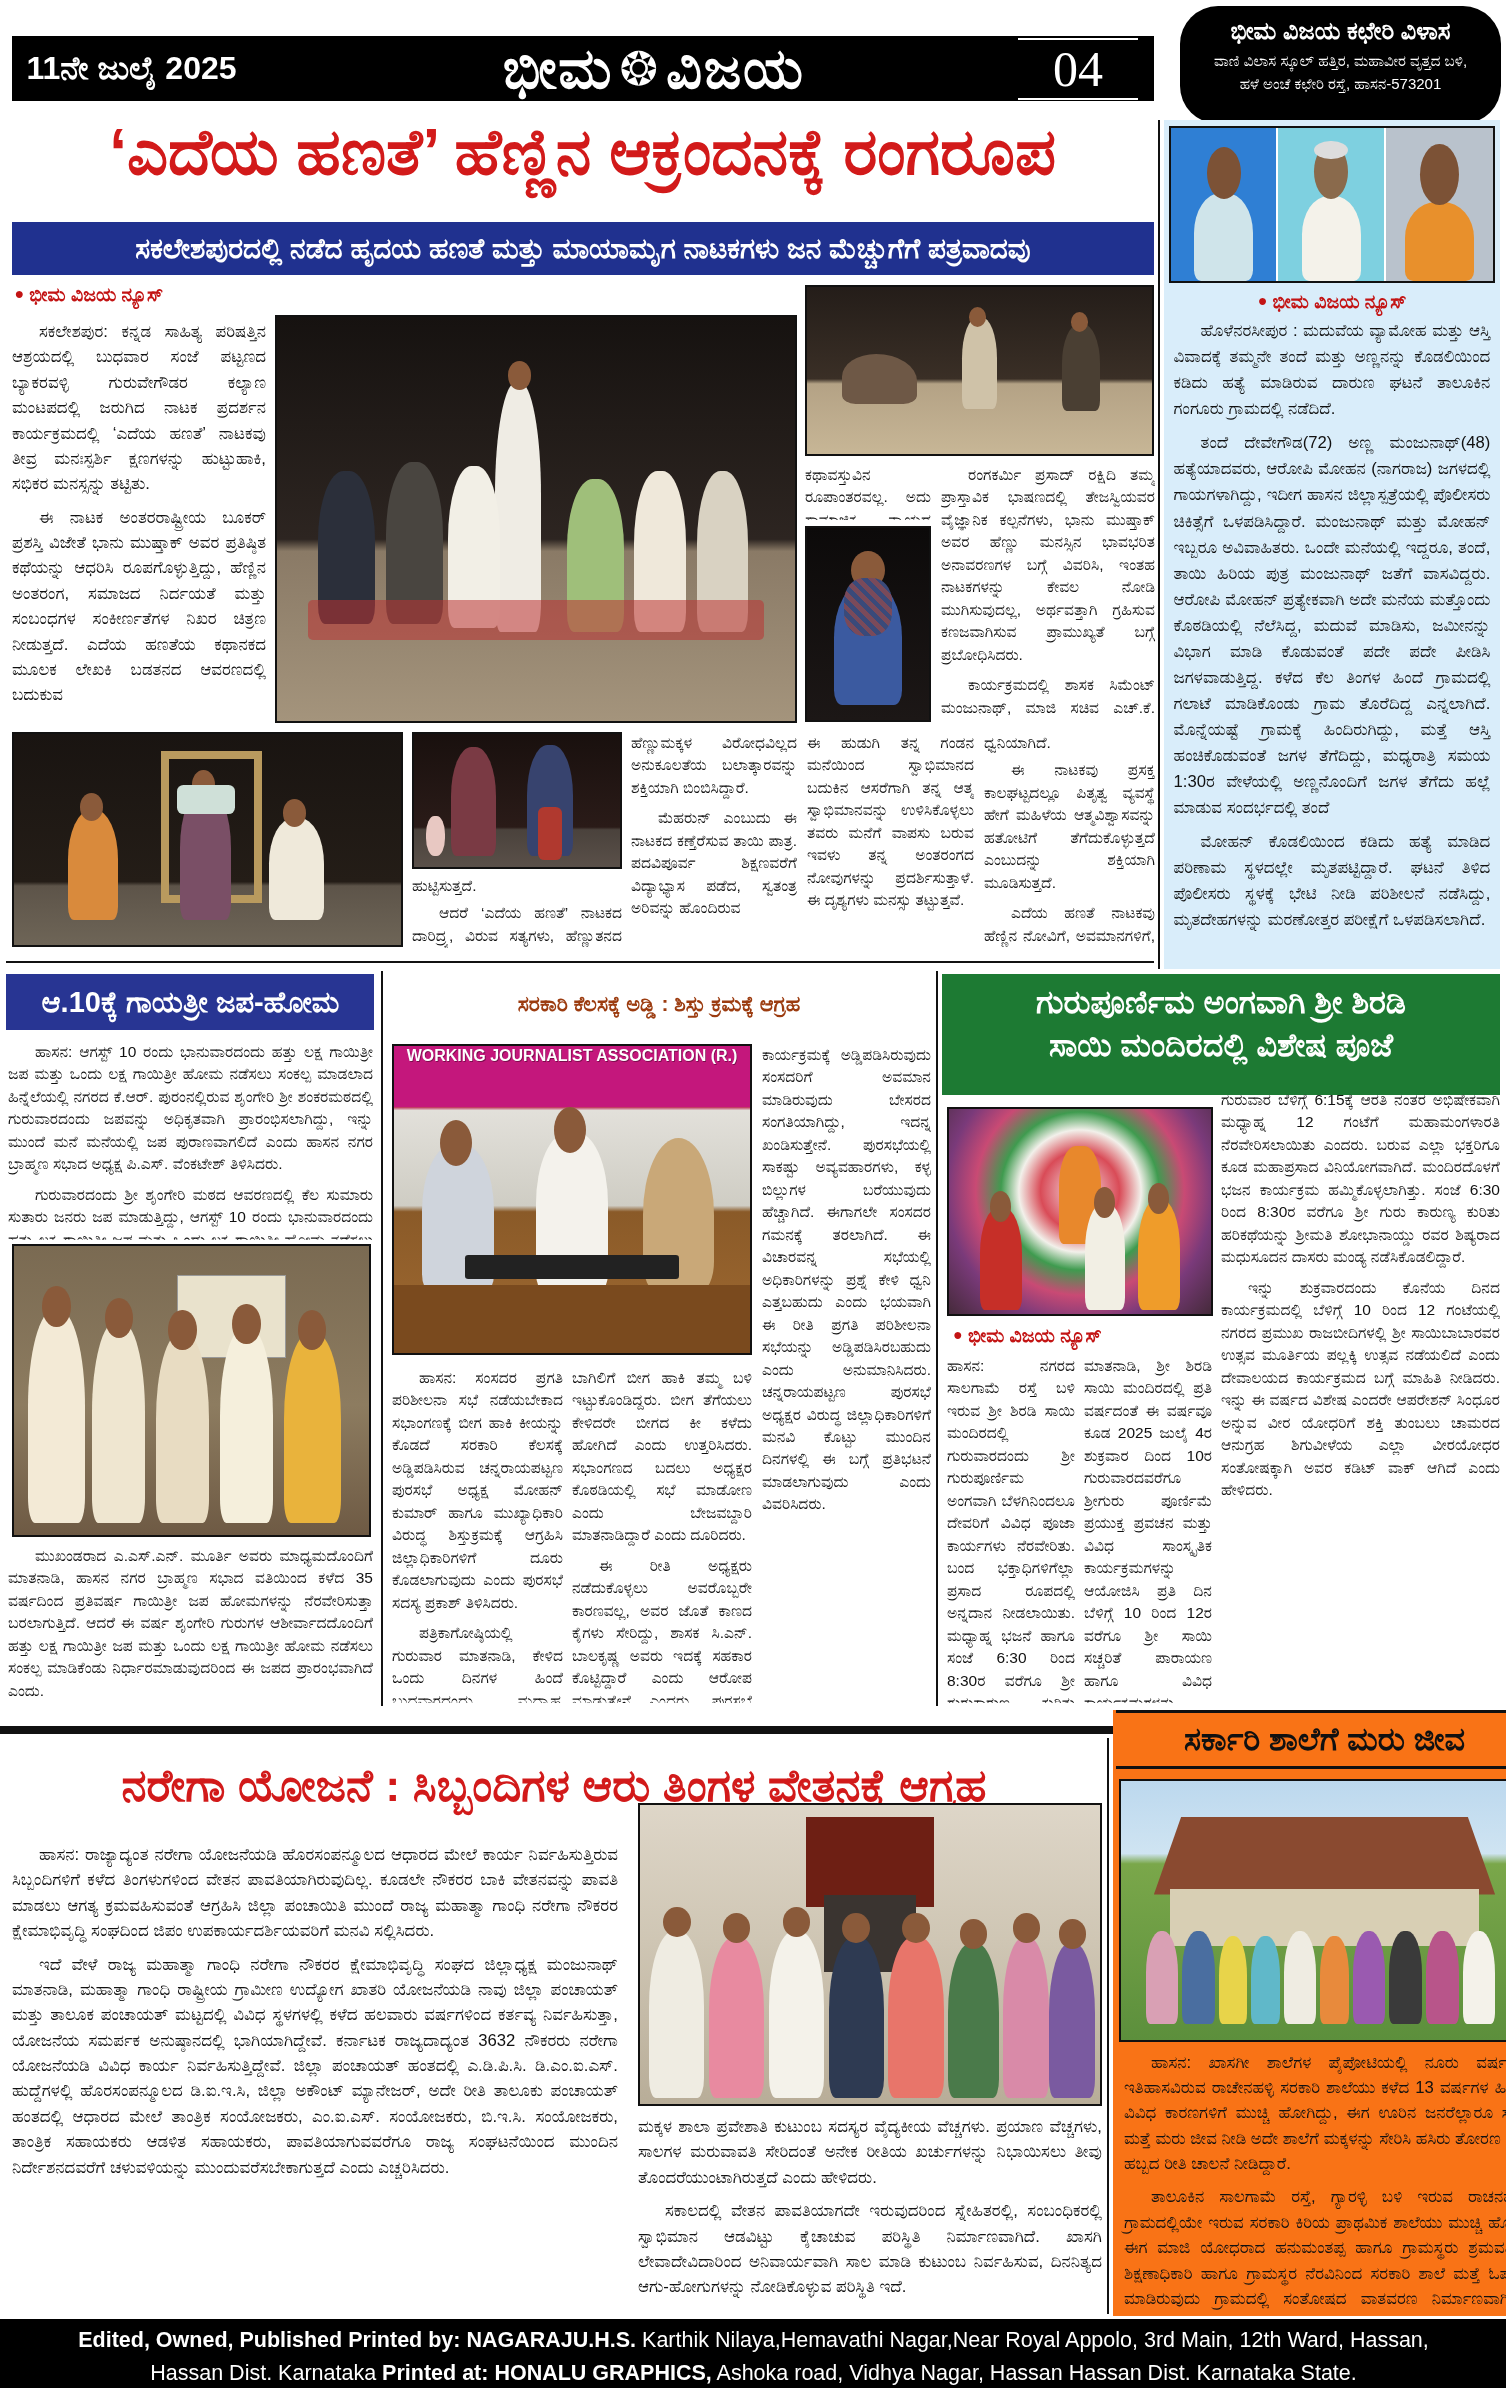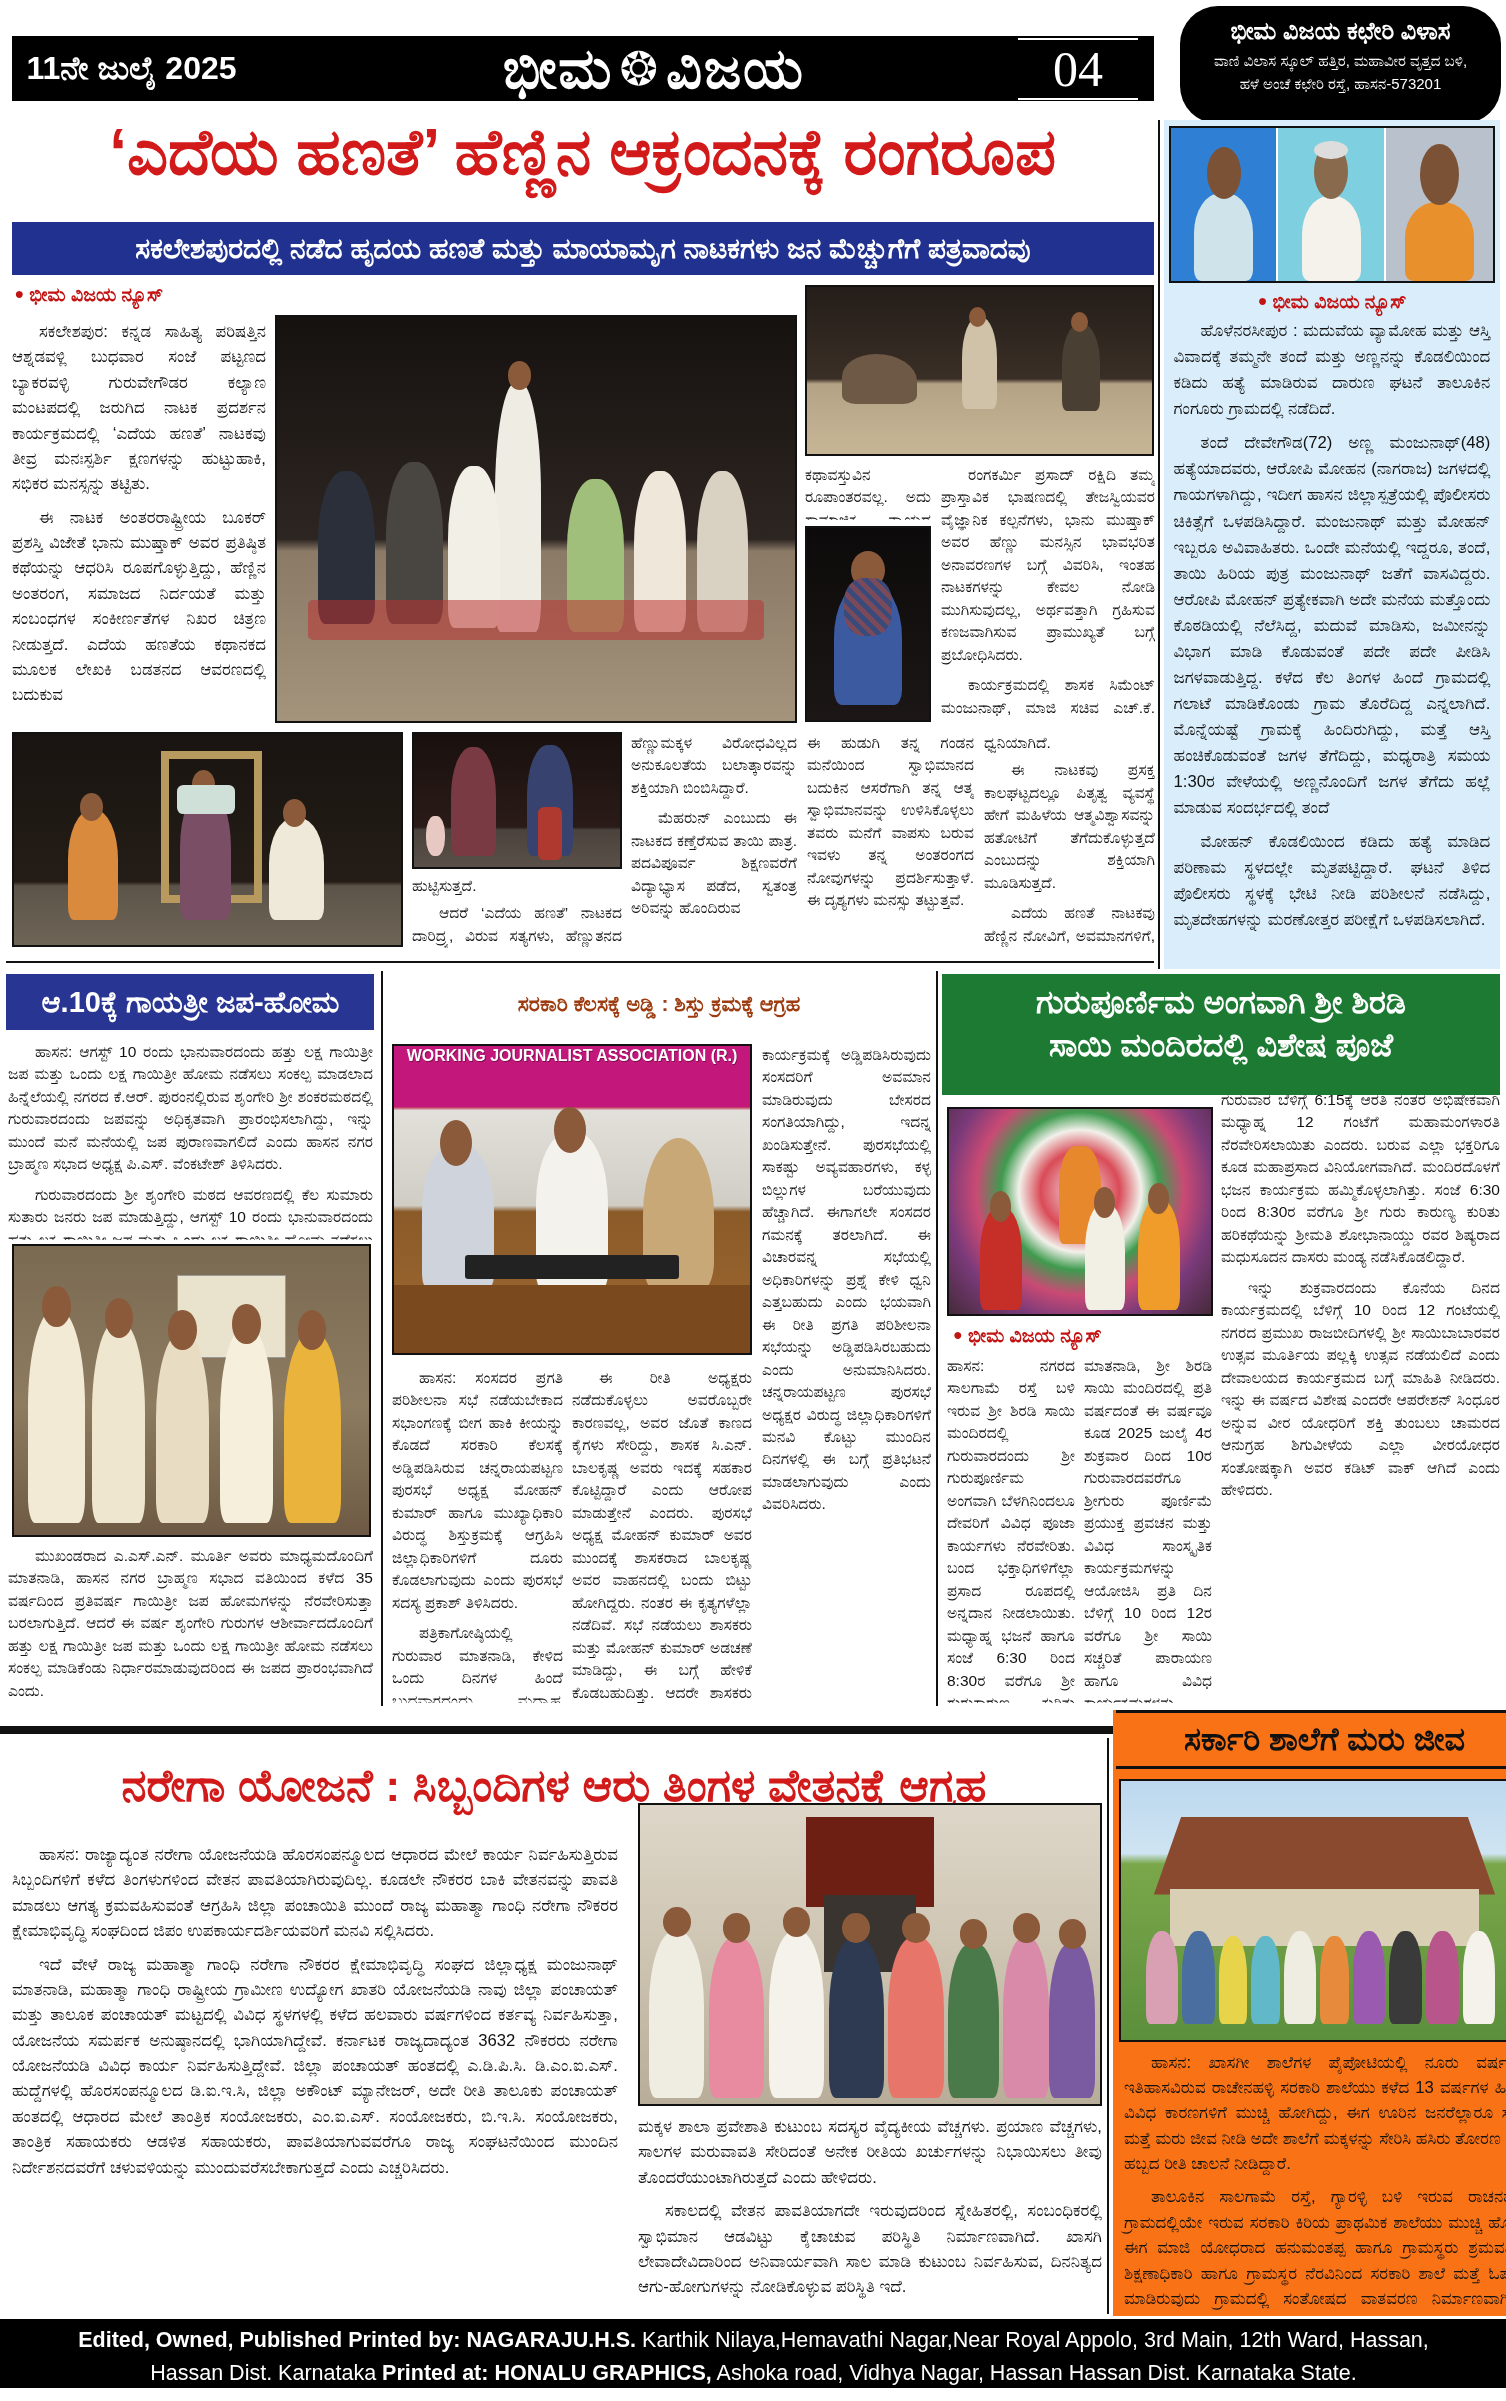--- a/index.html
+++ b/index.html
@@ -84,21 +84,21 @@
   </div>
 
   <div class="abs lead-headline">‘ಎದೆಯ ಹಣತೆ’ ಹೆಣ್ಣಿನ ಆಕ್ರಂದನಕ್ಕೆ ರಂಗರೂಪ</div>
   <div class="abs lead-subhead">ಸಕಲೇಶಪುರದಲ್ಲಿ ನಡೆದ ಹೃದಯ ಹಣತೆ ಮತ್ತು ಮಾಯಾಮೃಗ ನಾಟಕಗಳು ಜನ ಮೆಚ್ಚುಗೆಗೆ ಪತ್ರವಾದವು</div>
 
   <div class="abs" style="left:14.4px;top:284px;width:251px;height:32px;">
     <span class="byline"><span class="dot">●</span> <span>ಭೀಮ ವಿಜಯ ನ್ಯೂಸ್</span></span>
   </div>
 
   <div class="abs bodytxt-lg just ovh" style="left:12px;top:319px;width:254px;height:403px;">
-    <p>ಸಕಲೇಶಪುರ: ಕನ್ನಡ ಸಾಹಿತ್ಯ ಪರಿಷತ್ತಿನ ಆಶ್ನಡವಳ್ಲಿ ಬುಧವಾರ ಸಂಜೆ ಪಟ್ಟಣದ ಬ್ಯಾಕರವಳ್ಳಿ ಗುರುವೇಗೌಡರ ಕಲ್ಯಾಣ ಮಂಟಪದಲ್ಲಿ ಜರುಗಿದ ನಾಟಕ ಪ್ರದರ್ಶನ ಕಾರ್ಯಕ್ರಮದಲ್ಲಿ ‘ಎದೆಯ ಹಣತೆ’ ನಾಟಕವು ತೀವ್ರ ಮನಃಸ್ಪರ್ಶಿ ಕ್ಷಣಗಳನ್ನು ಹುಟ್ಟುಹಾಕಿ, ಸಭಿಕರ ಮನಸ್ಸನ್ನು ತಟ್ಟಿತು.</p>
+    <p>ಸಕಲೇಶಪುರ: ಕನ್ನಡ ಸಾಹಿತ್ಯ ಪರಿಷತ್ತಿನ ಆಶ್ರಯದಲ್ಲಿ ಬುಧವಾರ ಸಂಜೆ ಪಟ್ಟಣದ ಬ್ಯಾಕರವಳ್ಳಿ ಗುರುವೇಗೌಡರ ಕಲ್ಯಾಣ ಮಂಟಪದಲ್ಲಿ ಜರುಗಿದ ನಾಟಕ ಪ್ರದರ್ಶನ ಕಾರ್ಯಕ್ರಮದಲ್ಲಿ ‘ಎದೆಯ ಹಣತೆ’ ನಾಟಕವು ತೀವ್ರ ಮನಃಸ್ಪರ್ಶಿ ಕ್ಷಣಗಳನ್ನು ಹುಟ್ಟುಹಾಕಿ, ಸಭಿಕರ ಮನಸ್ಸನ್ನು ತಟ್ಟಿತು.</p>
     <p>ಈ ನಾಟಕ ಅಂತರರಾಷ್ಟ್ರೀಯ ಬೂಕರ್ ಪ್ರಶಸ್ತಿ ವಿಜೇತೆ ಭಾನು ಮುಷ್ತಾಕ್ ಅವರ ಪ್ರತಿಷ್ಠಿತ ಕಥೆಯನ್ನು ಆಧರಿಸಿ ರೂಪಗೊಳ್ಳುತ್ತಿದ್ದು, ಹೆಣ್ಣಿನ ಅಂತರಂಗ, ಸಮಾಜದ ನಿರ್ದಯತೆ ಮತ್ತು ಸಂಬಂಧಗಳ ಸಂಕೀರ್ಣತೆಗಳ ನಿಖರ ಚಿತ್ರಣ ನೀಡುತ್ತದೆ. ಎದೆಯ ಹಣತೆಯ ಕಥಾನಕದ ಮೂಲಕ ಲೇಖಕಿ ಬಡತನದ ಆವರಣದಲ್ಲಿ ಬದುಕುವ</p>
   </div>
 
   <div class="photo" style="left:275px;top:315px;width:522px;height:408px;background:linear-gradient(#161210 0%,#2d2521 55%,#8a7a66 58%,#a4947c 100%);">
     <div class="fig" style="left:42%;top:16%;width:9%;height:62%;background:#efece4;"></div>
     <div class="head" style="left:44.5%;top:11%;width:4.5%;height:7%;"></div>
     <div class="fig" style="left:8%;top:38%;width:11%;height:38%;background:#2b2f3a;"></div>
     <div class="fig" style="left:21%;top:36%;width:11%;height:40%;background:#494540;"></div>
     <div class="fig" style="left:33%;top:37%;width:10%;height:40%;background:#f2efe6;"></div>
     <div class="fig" style="left:56%;top:40%;width:11%;height:38%;background:#9fbf7a;"></div>
@@ -241,20 +241,21 @@
     <div style="position:absolute;left:0;bottom:0;width:100%;height:22%;background:#7a4a1e;"></div>
   </div>
   <div class="abs bodytxt just ovh" style="left:762px;top:1044px;width:169px;height:659px;">
     <p style="text-indent:0;">ಕಾರ್ಯಕ್ರಮಕ್ಕೆ ಅಡ್ಡಿಪಡಿಸಿರುವುದು ಸಂಸದರಿಗೆ ಅವಮಾನ ಮಾಡಿರುವುದು ಬೇಸರದ ಸಂಗತಿಯಾಗಿದ್ದು, ಇದನ್ನ ಖಂಡಿಸುತ್ತೇನೆ. ಪುರಸಭೆಯಲ್ಲಿ ಸಾಕಷ್ಟು ಅವ್ಯವಹಾರಗಳು, ಕಳ್ಳ ಬಿಲ್ಲುಗಳ ಬರೆಯುವುದು ಹೆಚ್ಚಾಗಿದೆ. ಈಗಾಗಲೇ ಸಂಸದರ ಗಮನಕ್ಕೆ ತರಲಾಗಿದೆ. ಈ ವಿಚಾರವನ್ನ ಸಭೆಯಲ್ಲಿ ಅಧಿಕಾರಿಗಳನ್ನು ಪ್ರಶ್ನೆ ಕೇಳಿ ಧ್ವನಿ ಎತ್ತಬಹುದು ಎಂದು ಭಯವಾಗಿ ಈ ರೀತಿ ಪ್ರಗತಿ ಪರಿಶೀಲನಾ ಸಭೆಯನ್ನು ಅಡ್ಡಿಪಡಿಸಿರಬಹುದು ಎಂದು ಅನುಮಾನಿಸಿದರು. ಚನ್ನರಾಯಪಟ್ಟಣ ಪುರಸಭೆ ಅಧ್ಯಕ್ಷರ ವಿರುದ್ಧ ಜಿಲ್ಲಾಧಿಕಾರಿಗಳಿಗೆ ಮನವಿ ಕೊಟ್ಟು ಮುಂದಿನ ದಿನಗಳಲ್ಲಿ ಈ ಬಗ್ಗೆ ಪ್ರತಿಭಟನೆ ಮಾಡಲಾಗುವುದು ಎಂದು ವಿವರಿಸಿದರು.</p>
   </div>
   <div class="abs bodytxt just ovh" style="left:392px;top:1367px;width:171px;height:336px;">
     <p>ಹಾಸನ: ಸಂಸದರ ಪ್ರಗತಿ ಪರಿಶೀಲನಾ ಸಭೆ ನಡೆಯಬೇಕಾದ ಸಭಾಂಗಣಕ್ಕೆ ಬೀಗ ಹಾಕಿ ಕೀಯನ್ನು ಕೊಡದೆ ಸರಕಾರಿ ಕೆಲಸಕ್ಕೆ ಅಡ್ಡಿಪಡಿಸಿರುವ ಚನ್ನರಾಯಪಟ್ಟಣ ಪುರಸಭೆ ಅಧ್ಯಕ್ಷ ಮೋಹನ್ ಕುಮಾರ್ ಹಾಗೂ ಮುಖ್ಯಾಧಿಕಾರಿ ವಿರುದ್ಧ ಶಿಸ್ತುಕ್ರಮಕ್ಕೆ ಆಗ್ರಹಿಸಿ ಜಿಲ್ಲಾಧಿಕಾರಿಗಳಿಗೆ ದೂರು ಕೊಡಲಾಗುವುದು ಎಂದು ಪುರಸಭೆ ಸದಸ್ಯ ಪ್ರಕಾಶ್ ತಿಳಿಸಿದರು.</p>
     <p>ಪತ್ರಿಕಾಗೋಷ್ಠಿಯಲ್ಲಿ ಗುರುವಾರ ಮಾತನಾಡಿ, ಕೇಳಿದ ಒಂದು ದಿನಗಳ ಹಿಂದೆ ಬುಧವಾರದಂದು ಮಧ್ಯಾಹ್ನ ಚನ್ನರಾಯಪಟ್ಟಣ ಪುರಸಭೆಯಲ್ಲಿ ಲೋಕಸಭಾ ಸದಸ್ಯರ ಪ್ರಗತಿ ಪರಿಶೀಲನಾ ಸಭೆ ಇದ್ದು, ಸಭೆ ಇದೆ ಎಂದು ಜಿಲ್ಲಾಧಿಕಾರಿ ಕಛೇರಿಯಿಂದ ನೋಟಿಸ್ ಹೋಗಿರುವ ಪ್ರಕಾರ ಮುಖ್ಯಾಧಿಕಾರಿ ಯತೀಶ್ ಅವರು ಸಭೆಗೆ ಎಲ್ಲಾ ಸಿದ್ಧತೆ ನಡೆಸಿಕೊಂಡಿದ್ದರು. ಪುರಸಭೆ ಅಧ್ಯಕ್ಷರು ಈ ಸಭೆಯನ್ನು ಭಂಗ ಮಾಡಲು ಸಭಾಂಗಣದ</p>
   </div>
   <div class="abs bodytxt just ovh" style="left:572px;top:1367px;width:180px;height:336px;">
+    <p style="text-indent:0;">ಬಾಗಿಲಿಗೆ ಬೀಗ ಹಾಕಿ ತಮ್ಮ ಬಳಿ ಇಟ್ಟುಕೊಂಡಿದ್ದರು. ಬೀಗ ತೆಗೆಯಲು ಕೇಳಿದರೇ ಬೀಗದ ಕೀ ಕಳೆದು ಹೋಗಿದೆ ಎಂದು ಉತ್ತರಿಸಿದರು. ಸಭಾಂಗಣದ ಬದಲು ಅಧ್ಯಕ್ಷರ ಕೊಠಡಿಯಲ್ಲಿ ಸಭೆ ಮಾಡೋಣ ಎಂದು ಬೇಜವಬ್ದಾರಿ ಮಾತನಾಡಿದ್ದಾರೆ ಎಂದು ದೂರಿದರು.</p>
     <p>ಈ ರೀತಿ ಅಧ್ಯಕ್ಷರು ನಡೆದುಕೊಳ್ಳಲು ಅವರೊಬ್ಬರೇ ಕಾರಣವಲ್ಲ, ಅವರ ಜೊತೆ ಕಾಣದ ಕೈಗಳು ಸೇರಿದ್ದು, ಶಾಸಕ ಸಿ.ಎನ್. ಬಾಲಕೃಷ್ಣ ಅವರು ಇದಕ್ಕೆ ಸಹಕಾರ ಕೊಟ್ಟಿದ್ದಾರೆ ಎಂದು ಆರೋಪ ಮಾಡುತ್ತೇನೆ ಎಂದರು. ಪುರಸಭೆ ಅಧ್ಯಕ್ಷ ಮೋಹನ್ ಕುಮಾರ್ ಅವರ ಮುಂದಕ್ಕೆ ಶಾಸಕರಾದ ಬಾಲಕೃಷ್ಣ ಅವರ ವಾಹನದಲ್ಲಿ ಬಂದು ಬಿಟ್ಟು ಹೋಗಿದ್ದರು. ನಂತರ ಈ ಕೃತ್ಯಗಳೆಲ್ಲಾ ನಡೆದಿವೆ. ಸಭೆ ನಡೆಯಲು ಶಾಸಕರು ಮತ್ತು ಮೋಹನ್ ಕುಮಾರ್ ಅಡಚಣೆ ಮಾಡಿದ್ದು, ಈ ಬಗ್ಗೆ ಹೇಳಿಕೆ ಕೊಡಬಹುದಿತ್ತು. ಆದರೇ ಶಾಸಕರು ಮಾಡಿರುವುದಿಲ್ಲ. ಬಾಲಕೃಷ್ಣ ಅವರ ನಡವಳಿಕೆ ಸಹಾಯಗಿಲ್ಲ. ಸರಿಈ</p>
   </div>
 
   <div class="photo" style="left:947px;top:1107px;width:266px;height:209px;background:radial-gradient(circle at 50% 40%, #f4e9ee 0%, #d94b57 22%, #f2f0ea 34%, #3f9b4f 44%, #c94a74 58%, #7a3a7a 74%, #452a3a 100%);">
     <div style="position:absolute;left:42%;top:18%;width:16%;height:48%;background:#e8882c;border-radius:40% 40% 10% 10%;"></div>
     <div class="fig" style="left:12%;top:48%;width:16%;height:50%;background:#c62f28;"></div>
     <div class="head" style="left:15.5%;top:40%;width:8%;height:15%;"></div>
     <div class="fig" style="left:52%;top:46%;width:15%;height:52%;background:#f2efe4;"></div>
     <div class="head" style="left:55.5%;top:38%;width:8%;height:15%;"></div>
     <div class="fig" style="left:72%;top:44%;width:16%;height:54%;background:#ef9c2a;"></div>

